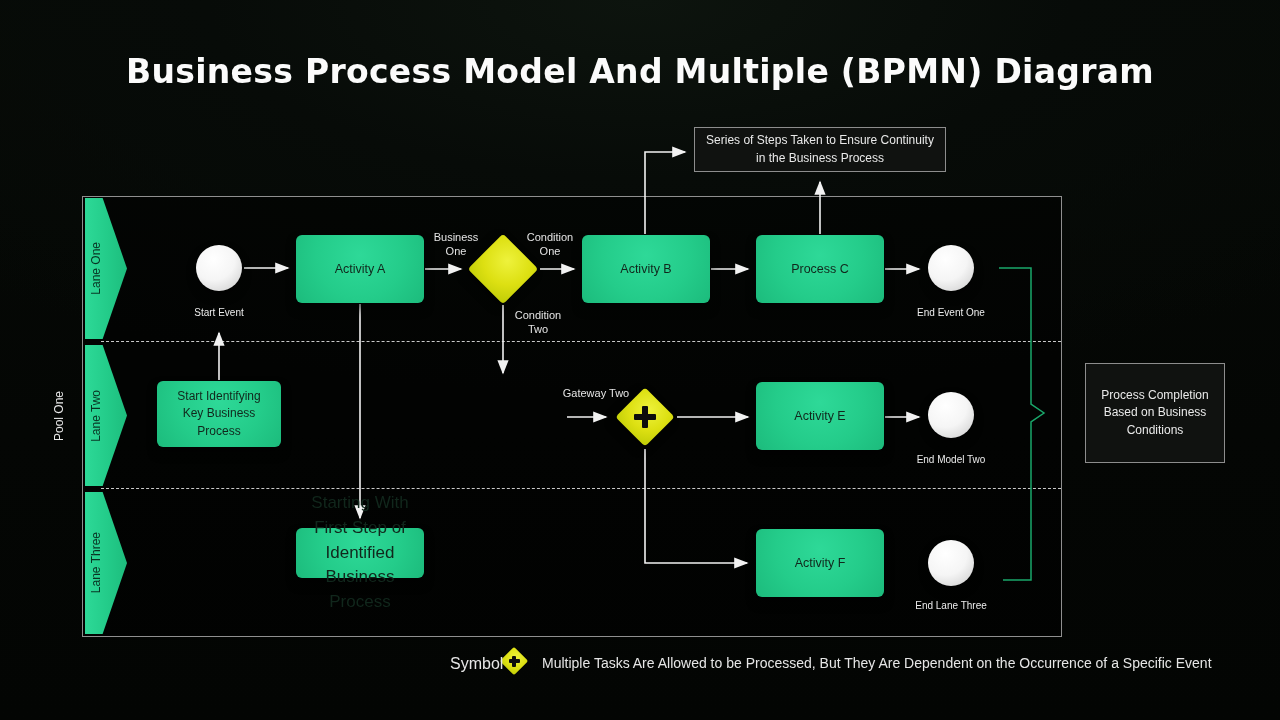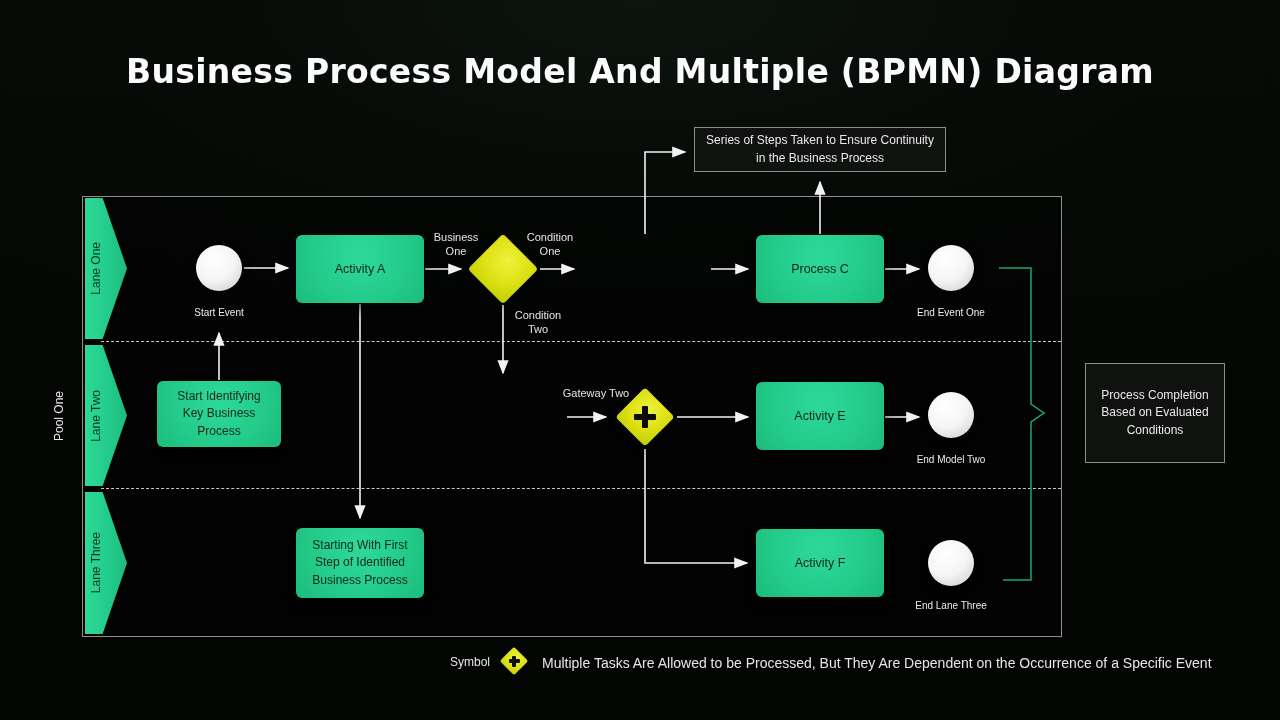--- a/index.html
+++ b/index.html
@@ -91,21 +91,21 @@
   }
 
   .annotation {
     position: absolute; z-index: 5;
     border: 1px solid #8d8d8d; background: #101210;
     display: flex; align-items: center; justify-content: center; text-align: center;
     font-size: 12px; line-height: 1.45; color: #e9e9e9; padding: 6px 10px;
   }
 
   
-  .legend-symbol-label { position: absolute; z-index: 5; font-size: 12px; color: #e6e6e6; }
+  .legend-symbol-label { position: absolute; z-index: 5; font-size: 16px; color: #e6e6e6; }
   .legend-desc { position: absolute; z-index: 5; font-size: 14px; color: #e6e6e6; }
   .legend-diamond {
     position: absolute; z-index: 4; width: 20px; height: 20px; border-radius: 2px;
     transform: rotate(45deg);
     background: radial-gradient(circle at 45% 32%, #eef23c 0%, #dde012 60%, #becb06 100%);
   }
 </style>
 </head>
 <body>
 
@@ -168,37 +168,38 @@
   <div class="event-circle" style="left:928px;top:245px"></div>
   <div class="node-label" style="left:886px;top:307px">End Event One</div>
 
   <div class="event-circle" style="left:928px;top:392px"></div>
   <div class="node-label" style="left:886px;top:454px">End Model Two</div>
 
   <div class="event-circle" style="left:928px;top:540px"></div>
   <div class="node-label" style="left:886px;top:600px">End Lane Three</div>
 
   <div class="activity" style="left:296px;top:235px">Activity A</div>
+  <div class="activity" style="left:582px;top:235px">Activity B</div>
   <div class="activity" style="left:756px;top:235px">Process C</div>
   <div class="activity" style="left:756px;top:382px">Activity E</div>
   <div class="activity" style="left:756px;top:529px">Activity F</div>
 
   <div class="activity" style="left:157px;top:381px;width:124px;height:66px;font-size:12px">Start Identifying Key Business Process</div>
-  <div class="activity" style="left:296px;top:528px;width:128px;height:70px;font-size:12px">Starting With First Step of Identified Business Process</div>
+  <div class="activity" style="left:296px;top:528px;width:128px;height:50px;font-size:17px">Starting With First Step of Identified Business Process</div>
 
   <div class="gateway" style="left:478px;top:244px;width:50px;height:50px"></div>
   <div class="gateway" style="left:624px;top:396px;width:42px;height:42px"></div>
   <span class="plus big" style="left:634px;top:406px;width:22px;height:22px"></span>
 
   <div class="flow-label" style="left:423px;top:230px;width:66px">Business One</div>
   <div class="flow-label" style="left:516px;top:230px;width:68px">Condition One</div>
   <div class="flow-label" style="left:504px;top:308px;width:68px">Condition Two</div>
   <div class="flow-label" style="left:562px;top:386px;width:68px">Gateway Two</div>
 
   <div class="annotation" style="left:694px;top:127px;width:252px;height:45px">Series of Steps Taken to Ensure Continuity in the Business Process</div>
-  <div class="annotation" style="left:1085px;top:363px;width:140px;height:100px">Process Completion Based on Evaluated Conditions</div>
+  <div class="annotation" style="left:1085px;top:363px;width:140px;height:100px">Process Completion Based on Business Conditions</div>
 
   <div class="legend-symbol-label" style="left:450px;top:655px">Symbol</div>
   <div class="legend-diamond" style="left:504px;top:651px"></div>
   <span class="plus small" style="left:508.5px;top:655.5px;width:11px;height:11px"></span>
   <div class="legend-desc" style="left:542px;top:655px">Multiple Tasks Are Allowed to be Processed, But They Are Dependent on the Occurrence of a Specific Event</div>
 
 </div>
 
 </body></html>

